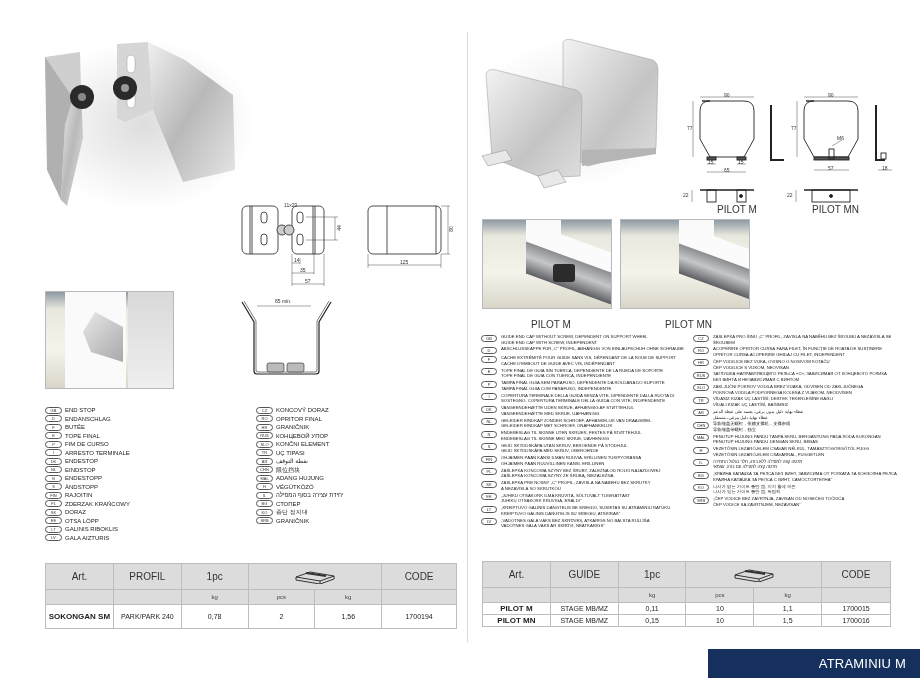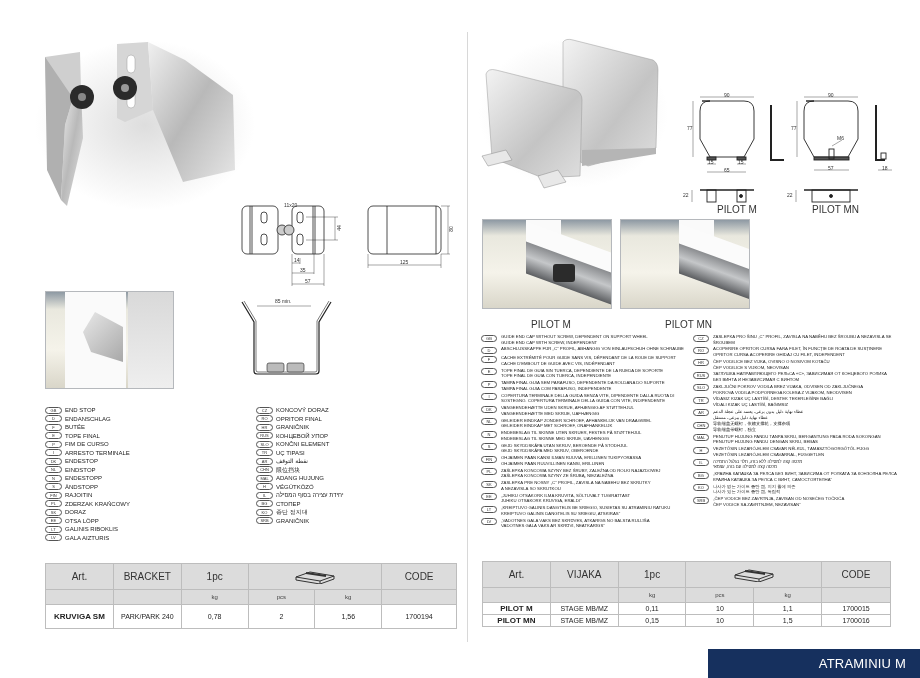--- a/index.html
+++ b/index.html
@@ -261,42 +261,42 @@
       <col style="width:68px">
       <col style="width:68px">
       <col style="width:67px">
       <col style="width:67px">
       <col style="width:67px">
       <col style="width:75px">
     </colgroup>
   <tbody>
       <tr class="h1">
     <td>Art.</td>
-    <td>BRACKET</td>
+    <td>PROFIL</td>
     <td>1pc</td>
     <td colspan="2">
       <svg class="box-icon" viewBox="0 0 42 14" fill="none" stroke="#333" stroke-width="1">
         <polygon points="2,7 16,2 40,6 26,11"></polygon>
             <polyline points="2,7 2,10 26,14 40,9 40,6"></polyline>
             <line x1="26" y1="11" x2="26" y2="14"></line>
             <line x1="12" y1="3" x2="32" y2="6" stroke-width="2"></line>
       </svg>
     </td>
     <td>CODE</td>
   </tr>
   <tr class="h2">
     <td></td>
         <td></td>
     <td>kg</td>
     <td>pcs</td>
     <td>kg</td>
     <td></td>
   </tr>
   <tr style="height:24px;">
-    <td class="art">KRUVIGA SM</td>
+    <td class="art">SOKONGAN SM</td>
     <td>PARK/PARK 240</td>
     <td>0,78</td>
     <td>2</td>
     <td>1,56</td>
     <td>1700194</td>
   </tr>
 </tbody>
   </table>
 
 <div class="abs" style="left:478px;top:38px;width:195px;height:160px;">
@@ -608,21 +608,21 @@
       <col style="width:68px">
       <col style="width:68px">
       <col style="width:68px">
       <col style="width:68px">
       <col style="width:68px">
       <col style="width:69px">
     </colgroup>
   <tbody>
       <tr class="h1">
     <td>Art.</td>
-    <td>VIJAKA</td>
+    <td>GUIDE</td>
     <td>1pc</td>
     <td colspan="2">
       <svg class="box-icon" viewBox="0 0 42 14" fill="none" stroke="#333" stroke-width="1">
         <polygon points="2,7 16,2 40,6 26,11"></polygon>
             <polyline points="2,7 2,10 26,14 40,9 40,6"></polyline>
             <line x1="26" y1="11" x2="26" y2="14"></line>
             <line x1="12" y1="3" x2="32" y2="6" stroke-width="2"></line>
       </svg>
     </td>
     <td>CODE</td>

